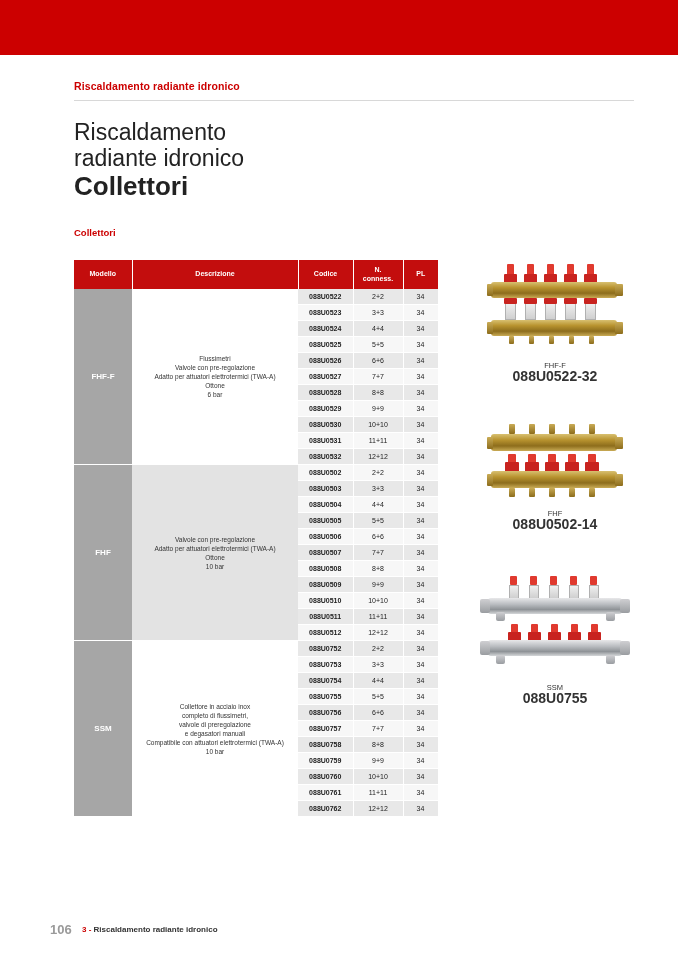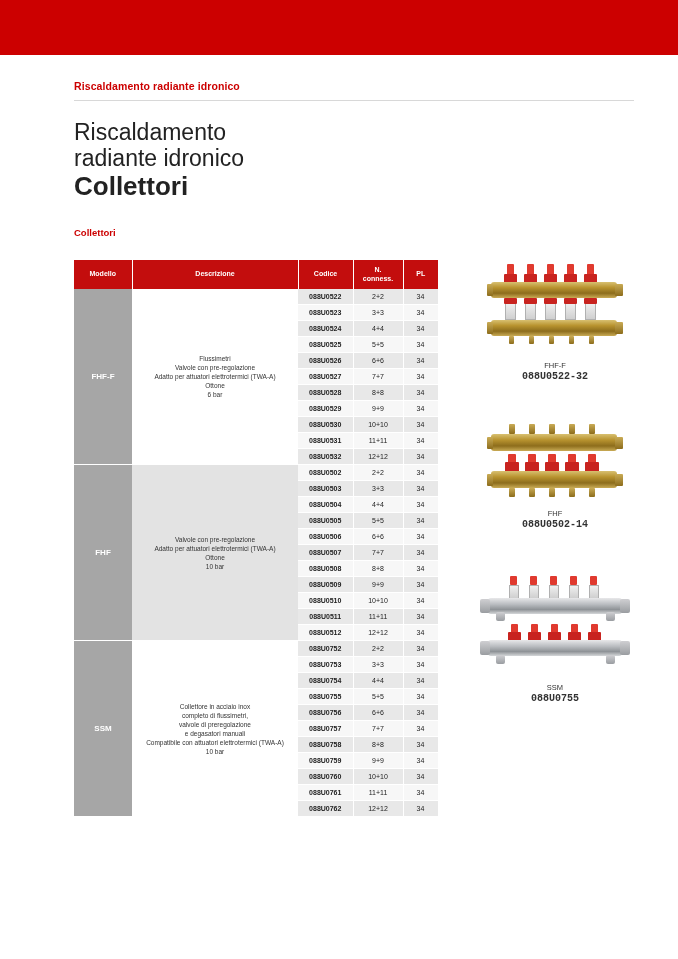--- a/index.html
+++ b/index.html
@@ -121,21 +121,21 @@
     left: 470px; top: 262px;
     width: 170px;
   }
   .figure { text-align: center; margin-bottom: 10px; }
   .fig-caption {
     font-size: 7.5px;
     color: #333;
     margin-top: 6px;
     line-height: 11px;
   }
-  .fig-caption .bold { font-weight: bold; font-size: 10px; display: block; font-family: Liberation Mono, monospace; }
+  .fig-caption .bold { font-weight: bold; font-size: 14px; display: block; }
 
   .manifold { position: relative; margin: 0 auto; }
 
   
   .bar-brass {
     position: absolute;
     border-radius: 3px;
     background: linear-gradient(180deg,#d8c070 0%,#b8932f 35%,#8d6d1c 70%,#c9ab55 100%);
   }
   .bar-steel {
@@ -541,14 +541,20 @@
         <div class="end-cap" style="left:126px;top:79px;width:9px;height:9px;"></div>
       </div>
       <div class="fig-caption">
         <span>SSM</span>
         <span class="bold">088U0755</span>
       </div>
     </div>
 
   </div>
 
+  <div class="footer">
+    <span class="pagenum">106</span>
+    <span class="chap">3</span>
+    <span class="chap">-</span>
+    <span class="chaptxt">Riscaldamento</span><span class="chaptxt light"> radiante idronico</span>
+  </div>
 
 </div>
 
 </body></html>

